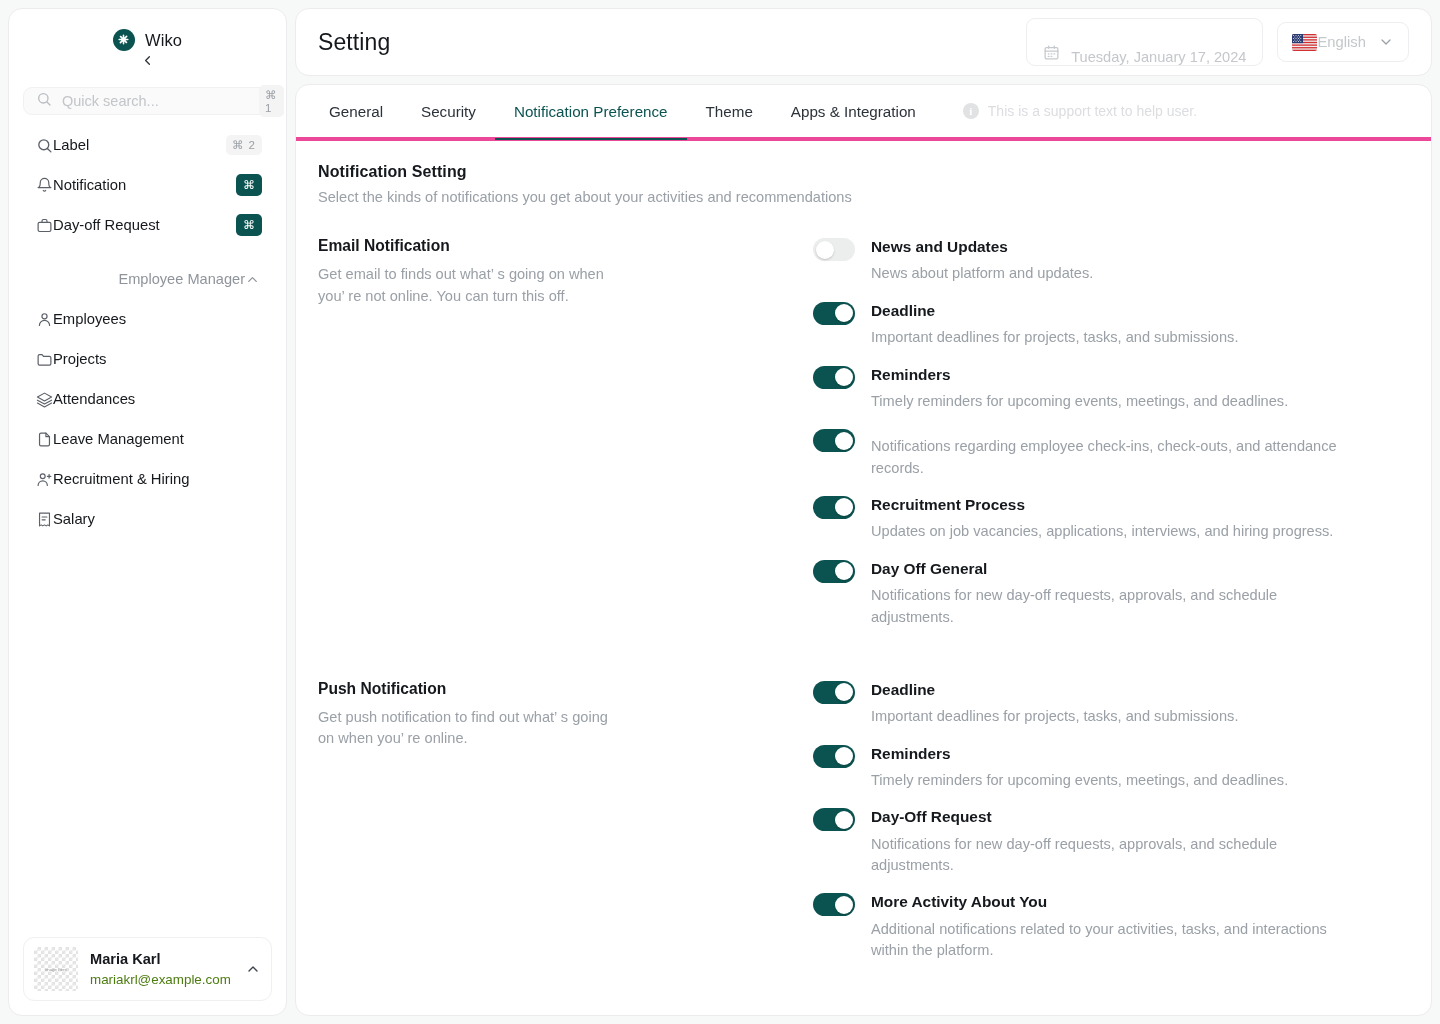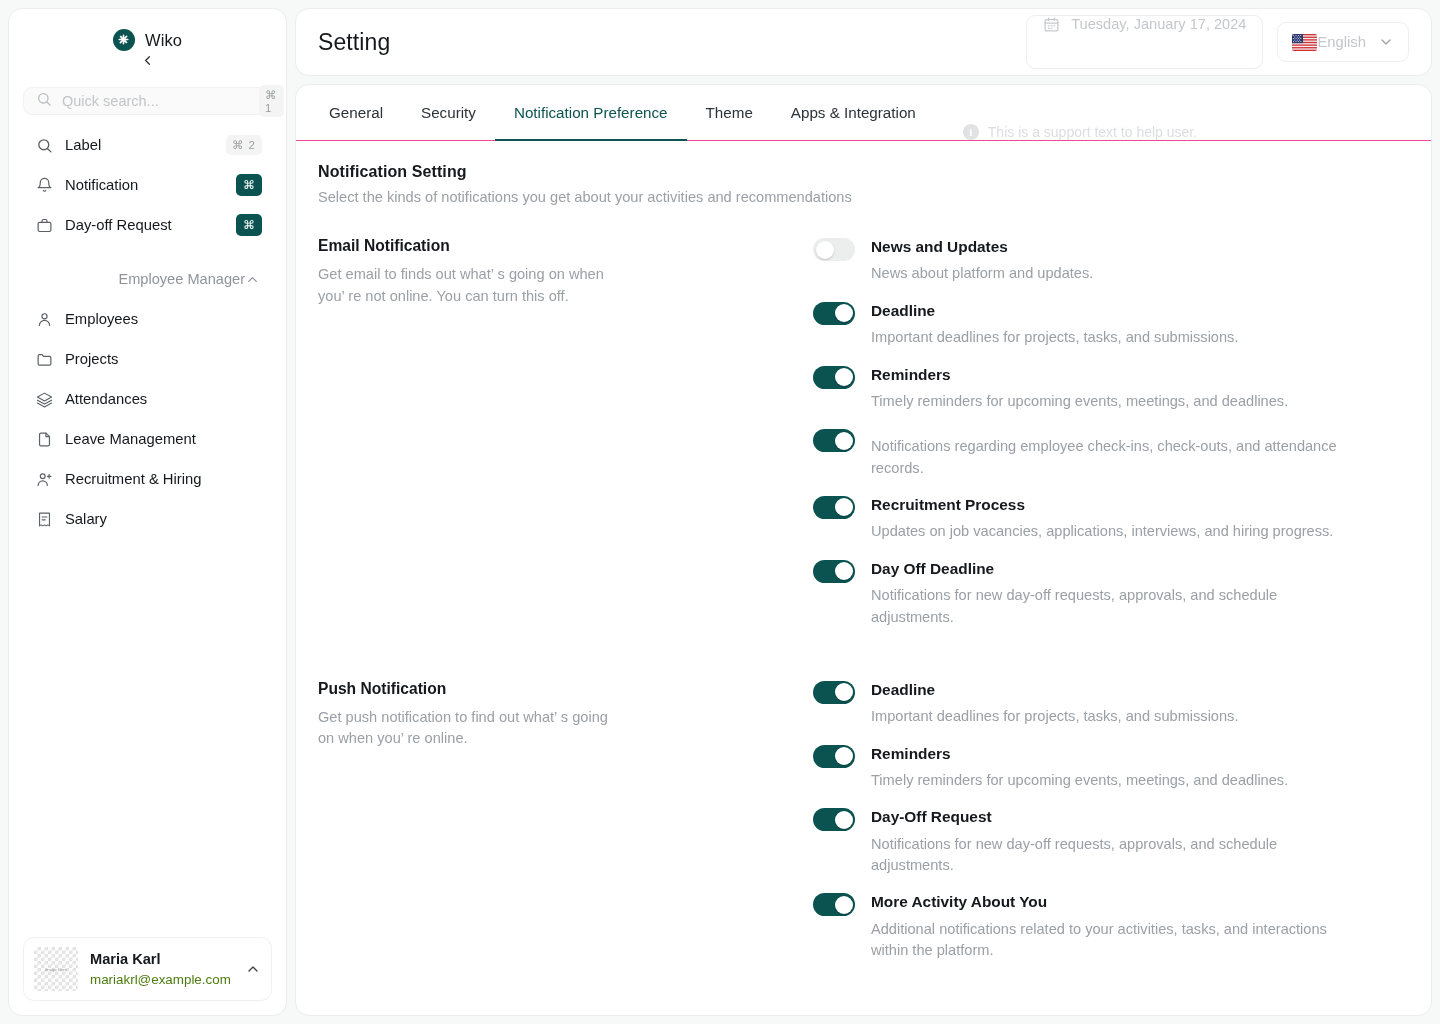--- a/index.html
+++ b/index.html
@@ -46,21 +46,21 @@
     display: flex; align-items: center; gap: 10px; padding: 0 10px 0 12px;
   }
   .search-box input {
     flex: 1; border: none; outline: none; background: transparent;
     font-family: inherit; font-size: 14.5px; color: #3d434b;
   }
   .search-box input::placeholder { color: #c2c5c9; }
 
   .nav { padding: 0 14px; }
   .nav-item {
-    display: flex; align-items: center; gap: 12px;
+    display: flex; align-items: center; 
     height: 40px; border-radius: 9px; padding: 0 10px 0 12px;
     cursor: pointer; position: relative;
   }
   .nav-ico { width: 18px; height: 18px; flex: 0 0 18px; color: #5c6169; display:flex; align-items:center; justify-content:center;}
   .nav-label { font-size: 14.8px; color: #15181c; flex: 1; white-space: nowrap; }
   .kbd {
     font-size: 11.5px; color: #9aa0a6; background: #f4f4f5;
     border-radius: 5px; padding: 3px 6px; letter-spacing: 1px;
   }
   .kbd.accent { background: #0b5350; color: #ffffff; padding: 4px 7px; font-size: 12px; letter-spacing: 0; }
@@ -99,38 +99,38 @@
   .card {
     background: #ffffff; border: 1px solid #ececee; border-radius: 14px;
   }
   .topbar {
     height: 68px; display: flex; align-items: center; justify-content: space-between;
     padding: 0 22px; flex: 0 0 68px;
   }
   .page-title { font-size: 23px; color: #15181c; font-weight: 400; letter-spacing: .1px; }
   .topbar-right { display: flex; align-items: center; gap: 14px; }
   .date-pick {
-    display: flex; align-items: flex-start; gap: 11px;
-    height: 54px; padding: 0 16px;
+    display: flex; align-items: flex-end; gap: 11px;
+    height: 48px; padding: 0 16px;
     border: 1px solid #eeeef0; border-radius: 9px; cursor: pointer;
   }
   .date-txt { font-size: 14.6px; color: #c4c7cb; white-space: nowrap; }
   .lang-pick {
     display: flex; align-items: center; 
     height: 40px; padding: 0 14px 0 14px;
     border: 1px solid #eeeef0; border-radius: 9px; cursor: pointer;
   }
   .flag { width: 25px; height: 17px; flex: 0 0 25px; border-radius: 2px; overflow: hidden; display:block; }
   .lang-txt { font-size: 14.8px; color: #c4c7cb; }
   .lang-chev { color: #9aa0a6; display: flex; margin-left: 12px; }
 
   .content { flex: 1; display: flex; flex-direction: column; overflow: hidden; }
   .tabs-row {
-    display: flex; align-items: flex-end;
-    border-bottom: 1px solid #ec4899;
+    display: flex; align-items: center;
+    border-bottom: 4px solid #ec4899;
     padding: 0 14px; height: 56px; flex: 0 0 56px;
   }
   .tab {
     position: relative; height: 56px; display: flex; align-items: center;
     padding: 0 19px; font-size: 15.2px; color: #2c3239; cursor: pointer; white-space: nowrap;
   }
   .tab.active { color: #0b5350; }
   .tab.active::after {
     content: ""; position: absolute; left: 0; right: 0; bottom: -1px; height: 2px; background: #0b5350;
   }
@@ -460,21 +460,21 @@
               <div class="opt-txt">
                 <div class="opt-label">Recruitment Process</div>
                 <div class="opt-desc">Updates on job vacancies, applications, interviews, and hiring progress.</div>
               </div>
             </div>
             <div class="opt">
               <button class="toggle on">
                   <span class="knob"></span>
                 </button>
               <div class="opt-txt">
-                <div class="opt-label">Day Off Deadline</div>
+                <div class="opt-label">Day Off General</div>
                 <div class="opt-desc">Notifications for new day-off requests, approvals, and schedule adjustments.</div>
               </div>
             </div>
           </div>
         </div>
 
         <div class="group" style="margin-top:52px">
           <div class="group-left">
             <div class="gl-title">Push Notification</div>
             <div class="gl-desc">Get push notification to find out what’ s going on when you’ re online.</div>

